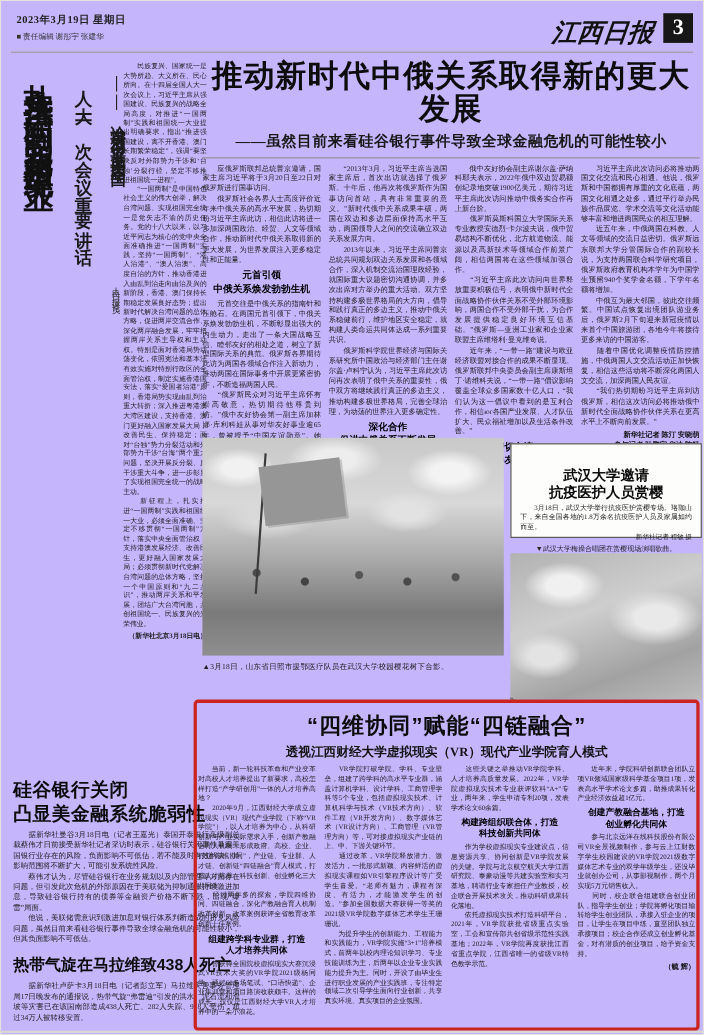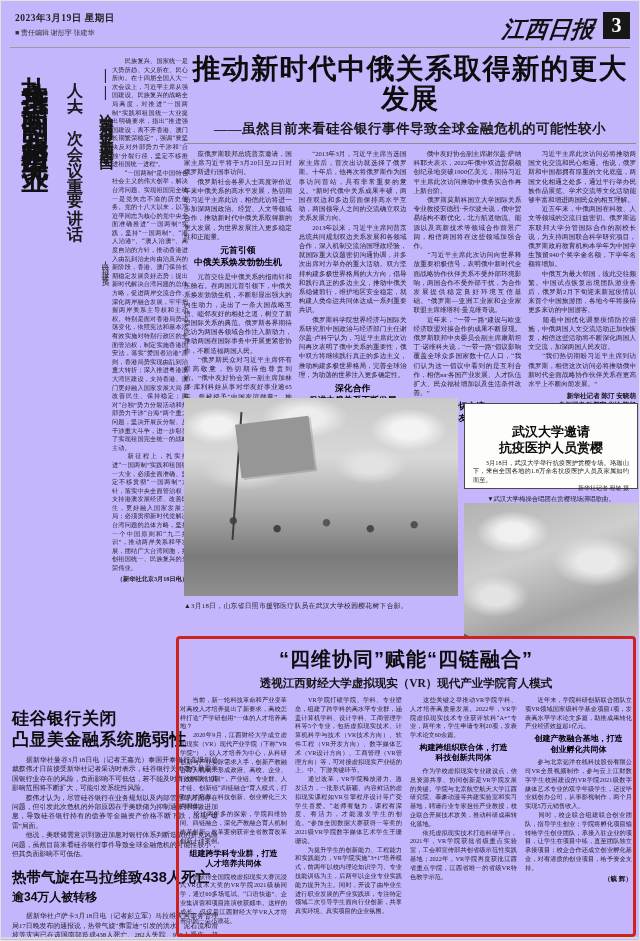--- a/index.html
+++ b/index.html
@@ -177,21 +177,20 @@
   </div>
   <div class="photo-sub"></div>
 
   <section class="briefs">
     <h3 class="bf-headline">硅谷银行关闭
 凸显美金融系统脆弱性</h3>
     <p class="bf-body">　　据新华社曼谷3月18日电（记者王嘉光）泰国开泰银行高级副总裁蔡伟才日前接受新华社记者采访时表示，硅谷银行关闭事件暴露美国银行业存在的风险，负面影响不可低估，若不能及时有效解决，其影响范围将不断扩大，可能引发系统性风险。
 　　蔡伟才认为，尽管硅谷银行在业务规划以及内部管理等方面存在问题，但引发此次危机的外部原因在于美联储为抑制通胀持续激进加息，导致硅谷银行持有的债券等金融资产价格不断下跌，出现“爆雷”局面。
 　　他说，美联储需意识到激进加息对银行体系判断造成的挤兑风险问题，虽然目前来看硅谷银行事件导致全球金融危机的可能性较小，但其负面影响不可低估。</p>
     <h3 class="bf-headline2">热带气旋在马拉维致438人死亡</h3>
-    <div class="bf-subhead2">逾34万人被转移</div>
     <p class="bf-body">　　据新华社卢萨卡3月18日电（记者彭立军）马拉维灾害事务管理局17日晚发布的通报说，热带气旋“弗雷迪”引发的洪水、泥石流和滑坡等灾害已在该国南部造成438人死亡、282人失踪、918人受伤，超过34万人被转移安置。</p>
   </section>
 
   <div class="redbox">
     <h2 class="vr-title">“四维协同”赋能“四链融合”</h2>
     <div class="vr-sub">透视江西财经大学虚拟现实（VR）现代产业学院育人模式</div>
     <div class="vr-cols">
       <div class="col">
         <p>　　当前，新一轮科技革命和产业变革对高校人才培养提出了新要求，高校怎样打造“产学研创用”一体的人才培养高地？
 　　2020年9月，江西财经大学成立虚拟现实（VR）现代产业学院（下称“VR学院”），以人才培养为中心，从科研创新与产业实际需求入手，创新产教融合育人机制，形成政府、高校、企业、行业“四维协同”，产业链、专业群、人才链、创新链“四链融合”育人模式，打造人才培养、科技创新、创业孵化三大共同体。

